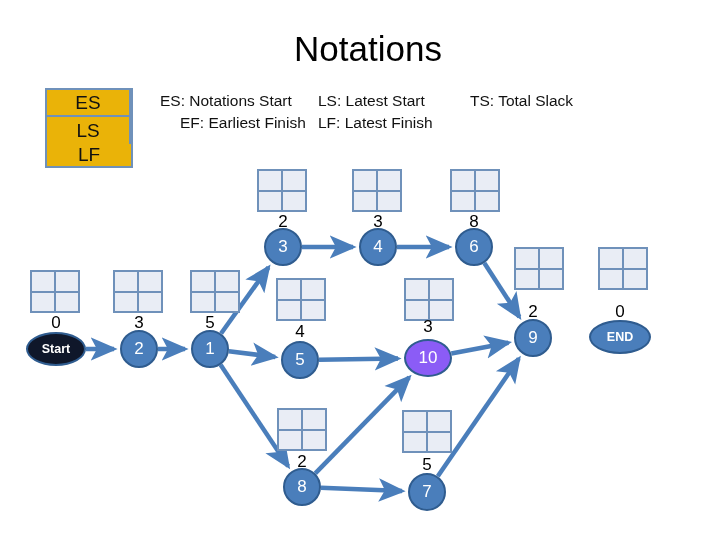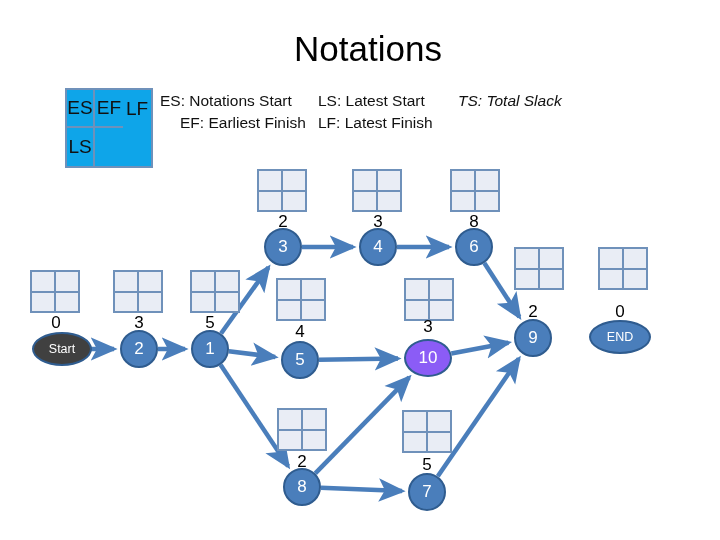--- a/index.html
+++ b/index.html
@@ -13,60 +13,59 @@
   
   .gridbox{position:absolute;box-sizing:border-box;background:#e9edf5;
            border:2px solid #6f91ba;}
   .gridbox::before{content:"";position:absolute;left:50%;top:0;bottom:0;width:2px;
                    margin-left:-1px;background:#6f91ba;}
   .gridbox::after{content:"";position:absolute;top:50%;left:0;right:0;height:2px;
                   margin-top:-1px;background:#6f91ba;}
 
   
   .legendbox{position:absolute;left:45px;top:88px;width:88px;height:80px;
-             box-sizing:border-box;display:grid;grid-template-columns:1fr 1fr 1fr;
-             grid-template-rows:1fr 1fr;background:#0ea5e9;border:2px solid #6f91ba;margin-left:20px;}
+             box-sizing:border-box;display:grid;grid-template-columns:1fr;
+             grid-template-rows:1fr 1fr;background:#eab308;border:2px solid #6f91ba;}
   .legendbox .cell{display:flex;align-items:center;justify-content:center;
                    font-size:19px;color:#111;box-sizing:border-box;}
   .legendbox .cell.b-r{border-right:2px solid #6f91ba;}
   .legendbox .cell.b-b{border-bottom:2px solid #6f91ba;}
 
   .legend-text{position:absolute;font-size:15.5px;line-height:22px;color:#111;white-space:pre;}
 
   
   .node{position:absolute;box-sizing:border-box;
         background:#4a7ebb;border:2px solid #2f5c8f;border-radius:50%;
         display:flex;align-items:center;justify-content:center;
         color:#ffffff;font-size:17px;}
-  .node.bold{font-weight:normal;font-size:12.5px;}
+  .node.bold{font-weight:bold;font-size:12.5px;}
   .node.endlbl{font-size:12.5px;}
 
   .nodelabel{position:absolute;font-size:17px;color:#000;text-align:center;}
 
   svg.edges{position:absolute;left:0;top:0;width:720px;height:540px;overflow:visible;}
 </style>
 </head>
 <body>
 
 <div id="stage">
 
   <div class="title">Notations</div>
 
   <div class="legendbox">
     <div class="cell b-r b-b">ES</div>
-    <div class="cell b-b">EF</div>
+    <div class="cell b-r">LS</div>
     <div class="cell">LF</div>
-    <div class="cell b-r">LS</div>
   </div>
 
   <div class="legend-text" style="left:160px;top:90px;">ES: Notations Start</div>
   <div class="legend-text" style="left:160px;top:112px;margin-left:20px;">EF: Earliest Finish</div>
   <div class="legend-text" style="left:318px;top:90px;">LS: Latest Start</div>
   <div class="legend-text" style="left:318px;top:112px;">LF: Latest Finish</div>
-  <div class="legend-text" style="left:458px;top:90px;font-style:italic;">TS: Total Slack</div>
+  <div class="legend-text" style="left:470px;top:90px;">TS: Total Slack</div>
 
   <svg class="edges" viewBox="0 0 720 540">
     <defs>
       <marker id="ah" markerWidth="6" markerHeight="6" refX="5.2" refY="3" orient="auto" markerUnits="strokeWidth">
         <path d="M0,0.4 L6,3 L0,5.6 L1.4,3 Z" fill="#4a7ebb"></path>
       </marker>
     </defs>
     <g id="edge-layer" stroke="#4a7ebb" stroke-width="4.5" fill="none" marker-end="url(#ah)">
         <line x1="86" y1="349" x2="114" y2="349" stroke="#4a7ebb"></line>
         <line x1="158" y1="349" x2="185" y2="349" stroke="#4a7ebb"></line>
@@ -80,21 +79,21 @@
         <line x1="315.2760509536282" y1="473.40785259509494" x2="409.12654047810645" y2="377.32282760574816" stroke="#4a7ebb"></line>
         <line x1="320.984818215714" y1="487.75939272862854" x2="402.01997603195525" y2="491.0007990412782" stroke="#4a7ebb"></line>
         <line x1="451.3341064016291" y1="353.5554083044516" x2="508.44153583943813" y2="342.6778026972499" stroke="#4a7ebb"></line>
         <line x1="437.7726723339626" y1="476.34913642046945" x2="518.8254311395228" y2="358.5932415520139" stroke="#4a7ebb"></line>
       </g>
   </svg>
 
   <div id="node-layer">
       <div class="gridbox" style="left: 30px; top: 270px; width: 50px; height: 43px; background: rgb(233, 237, 245); border-color: rgb(111, 145, 186);"></div>
       <div class="nodelabel" style="left: 36px; top: 313px; width: 40px;">0</div>
-      <div class="node bold" style="left: 32px; top: 332px; width: 60px; height: 34px; background: #404040; border-color: rgb(47, 92, 143);">Start</div>
+      <div class="node bold" style="left: 26px; top: 332px; width: 60px; height: 34px; background: #0f172a; border-color: rgb(47, 92, 143);">Start</div>
       <div class="gridbox" style="left: 113px; top: 270px; width: 50px; height: 43px; background: rgb(233, 237, 245); border-color: rgb(111, 145, 186);"></div>
       <div class="nodelabel" style="left: 119px; top: 313px; width: 40px;">3</div>
       <div class="node" style="left: 120px; top: 330px; width: 38px; height: 38px; background: rgb(74, 126, 187); border-color: rgb(47, 92, 143);">2</div>
       <div class="gridbox" style="left: 190px; top: 270px; width: 50px; height: 43px; background: rgb(233, 237, 245); border-color: rgb(111, 145, 186);"></div>
       <div class="nodelabel" style="left: 190px; top: 313px; width: 40px;">5</div>
       <div class="node" style="left: 191px; top: 330px; width: 38px; height: 38px; background: rgb(74, 126, 187); border-color: rgb(47, 92, 143);">1</div>
       <div class="gridbox" style="left: 257px; top: 169px; width: 50px; height: 43px; background: rgb(233, 237, 245); border-color: rgb(111, 145, 186);"></div>
       <div class="nodelabel" style="left: 263px; top: 212px; width: 40px;">2</div>
       <div class="node" style="left: 264px; top: 228px; width: 38px; height: 38px; background: rgb(74, 126, 187); border-color: rgb(47, 92, 143);">3</div>
       <div class="gridbox" style="left: 352px; top: 169px; width: 50px; height: 43px; background: rgb(233, 237, 245); border-color: rgb(111, 145, 186);"></div>

